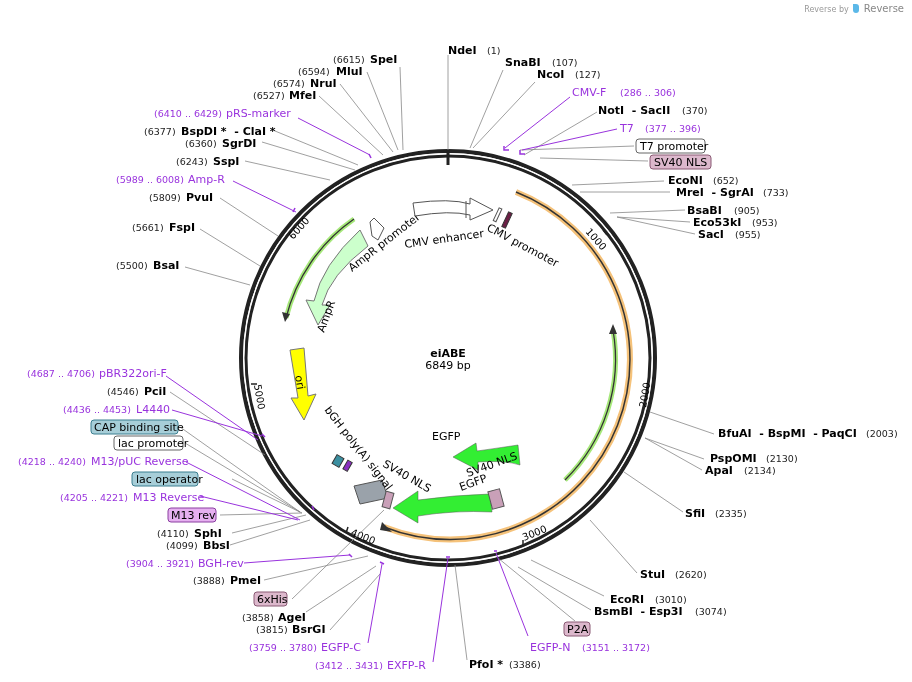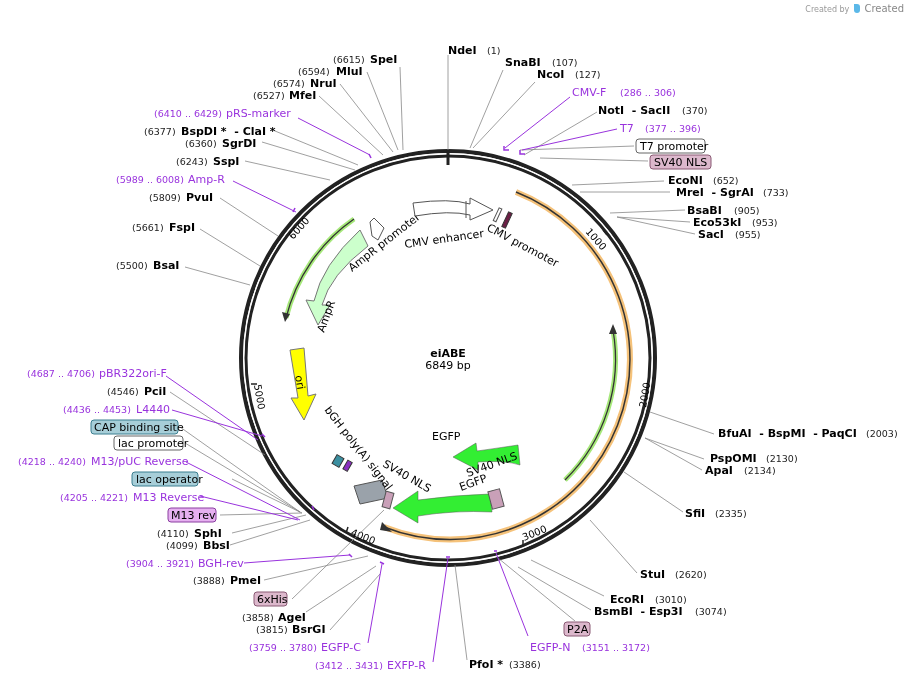--- a/index.html
+++ b/index.html
@@ -12,23 +12,23 @@
   .primpos { font-size:9.5px; fill:#9933dd; }
   .feat { font-size:11px; fill:#000; }
   .credit { position:absolute; right:8px; top:3px; font-size:8px; color:#999; font-family:"DejaVu Sans", sans-serif; }
   .credit .brand { color:#888; font-size:10px; }
   .credit .drop { display:inline-block; width:6px; height:9px; background:#5bb8e8; border-radius:0 3px 3px 3px; vertical-align:-1px; margin:0 2px; }
 </style>
 </head>
 <body>
 
 <div class="credit">
-  <span>Created by</span>
+  <span>Reverse by</span>
   <span class="drop"></span>
-  <span class="brand">Created</span>
+  <span class="brand">Reverse</span>
 </div>
 
 <svg id="map" width="912" height="682" viewBox="0 0 912 682">
 
   <g>
     <circle cx="448" cy="358" r="207" fill="none" stroke="#222" stroke-width="4"></circle>
     <circle cx="448" cy="358" r="202" fill="none" stroke="#222" stroke-width="3"></circle>
     <circle cx="448" cy="358" r="204.5" fill="none" stroke="#fff" stroke-width="1"></circle>
     <line x1="448" y1="151" x2="448" y2="165" stroke="#222" stroke-width="3"></line>
   </g>

